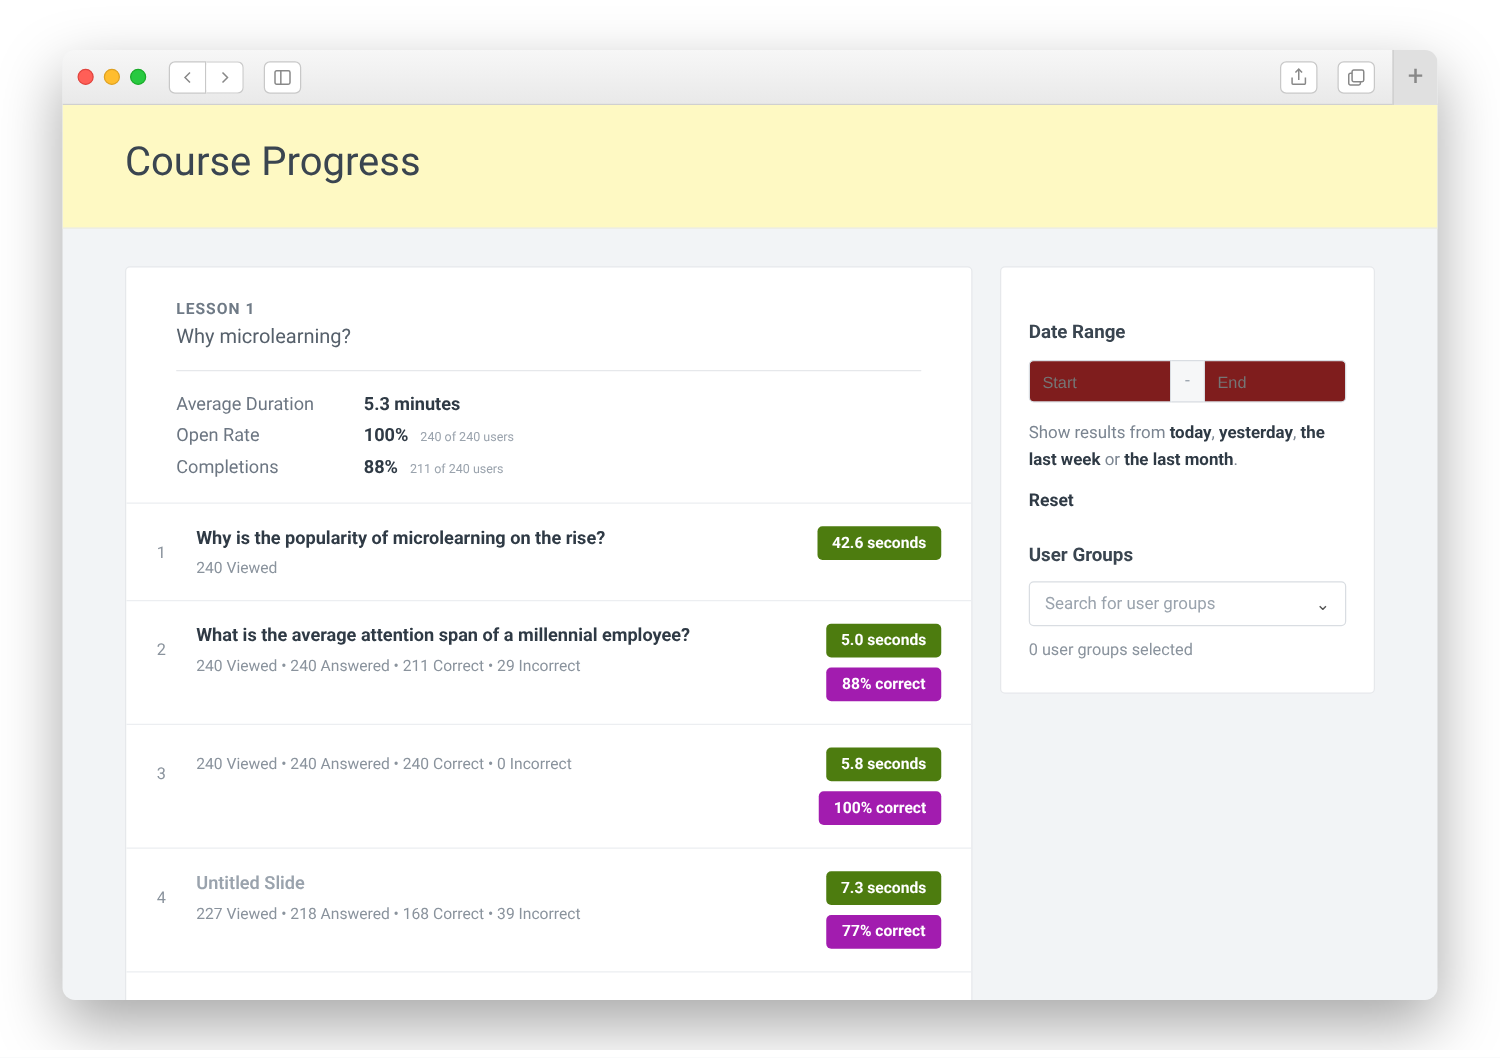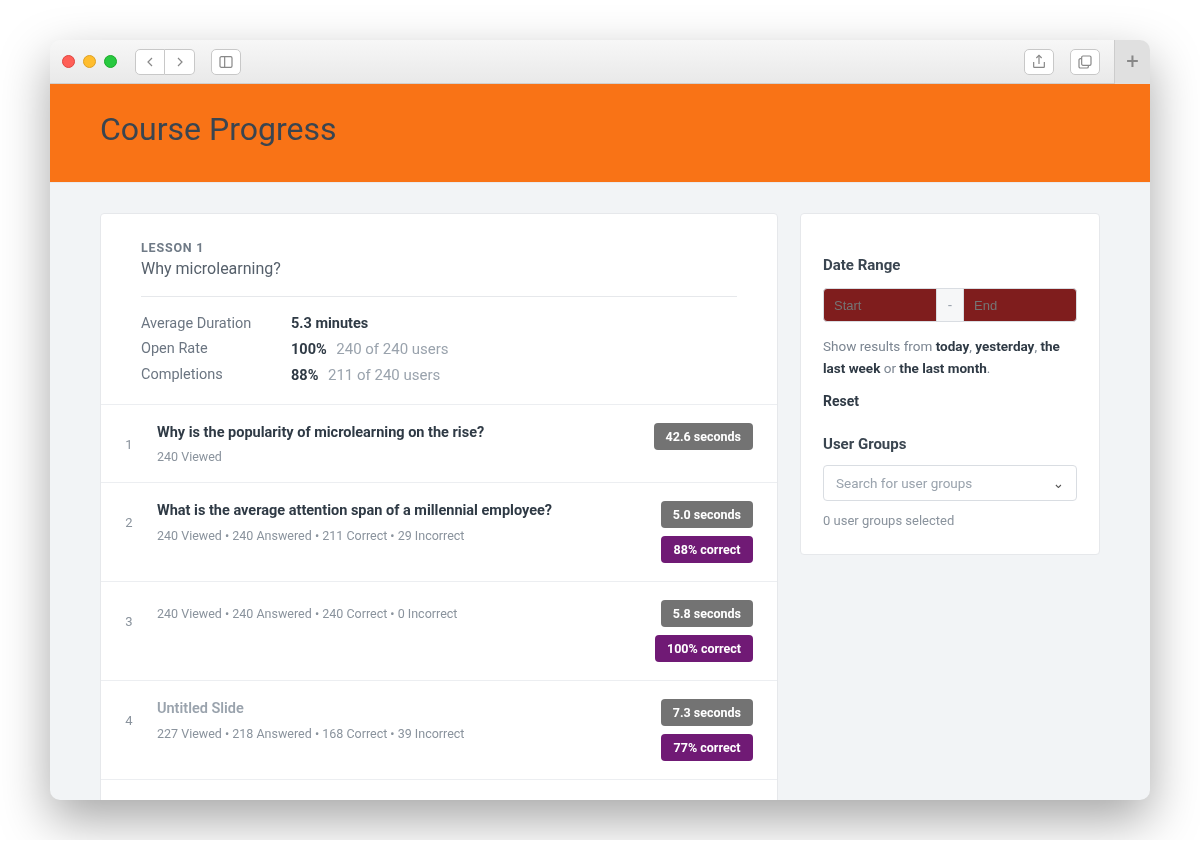--- a/index.html
+++ b/index.html
@@ -38,21 +38,21 @@
     color:#777; font-size:14px;
   }
   .tb-group{display:flex;}
   .tb-group .tb-btn:first-child{border-top-right-radius:0;border-bottom-right-radius:0;}
   .tb-group .tb-btn:last-child{border-top-left-radius:0;border-bottom-left-radius:0;border-left:none;}
   .tb-spacer{flex:1;}
   .tb-plus{width:36px;height:44px;display:flex;align-items:center;justify-content:center;color:#888;font-size:22px;background:#e0e0e0;margin:-0px -12px 0 6px;border-left:1px solid #ccc;}
 
   
   .page-header {
-    background:#f97316;
+    background:#fef9c3;
     padding: 26px 50px 34px;
     border-bottom:1px solid #e8eaed;
   }
   .page-title {
     font-size: 32px;
     font-weight: 400;
     color:#3a4550;
   }
 
   .content {
@@ -85,21 +85,21 @@
     margin-top:4px;
   }
   .divider {
     height:1px; background:#e6e8eb;
     margin: 18px 0 14px;
   }
   .stats { font-size:14.5px; color:#6c7682; }
   .stats-row { display:flex; padding:4px 0;}
   .stats-row .label{ width:150px; color:#6c7682;}
   .stats-row .val { font-weight:700; color:#2f3a45;}
-  .stats-row .sub { color:#9aa3ad; font-size:15px; margin-left:6px; font-weight:400;}
+  .stats-row .sub { color:#9aa3ad; font-size:10px; margin-left:6px; font-weight:400;}
 
   .slide-list { }
   .slide-row {
     display:flex;
     align-items:flex-start;
     gap:18px;
     padding: 18px 24px 18px 18px;
     border-top:1px solid #eceef1;
   }
   .slide-num {
@@ -125,22 +125,22 @@
   .pill-col { display:flex; flex-direction:column; gap:8px; align-items:flex-end;}
   .pill {
     min-width:92px;
     padding:6px 12px;
     border-radius:4px;
     font-size:12.5px;
     font-weight:700;
     color:#fff;
     text-align:center;
   }
-  .pill.gray{ background:#737373;}
-  .pill.green{ background:#701a75;}
+  .pill.gray{ background:#4d7c0f;}
+  .pill.green{ background:#a21caf;}
 
   
   .side-card {
     width: 300px;
     background:#fff;
     border:1px solid #e6e8eb;
     border-radius:4px;
     padding: 22px 22px 26px;
     font-size:14px;
     color:#3a4550;

